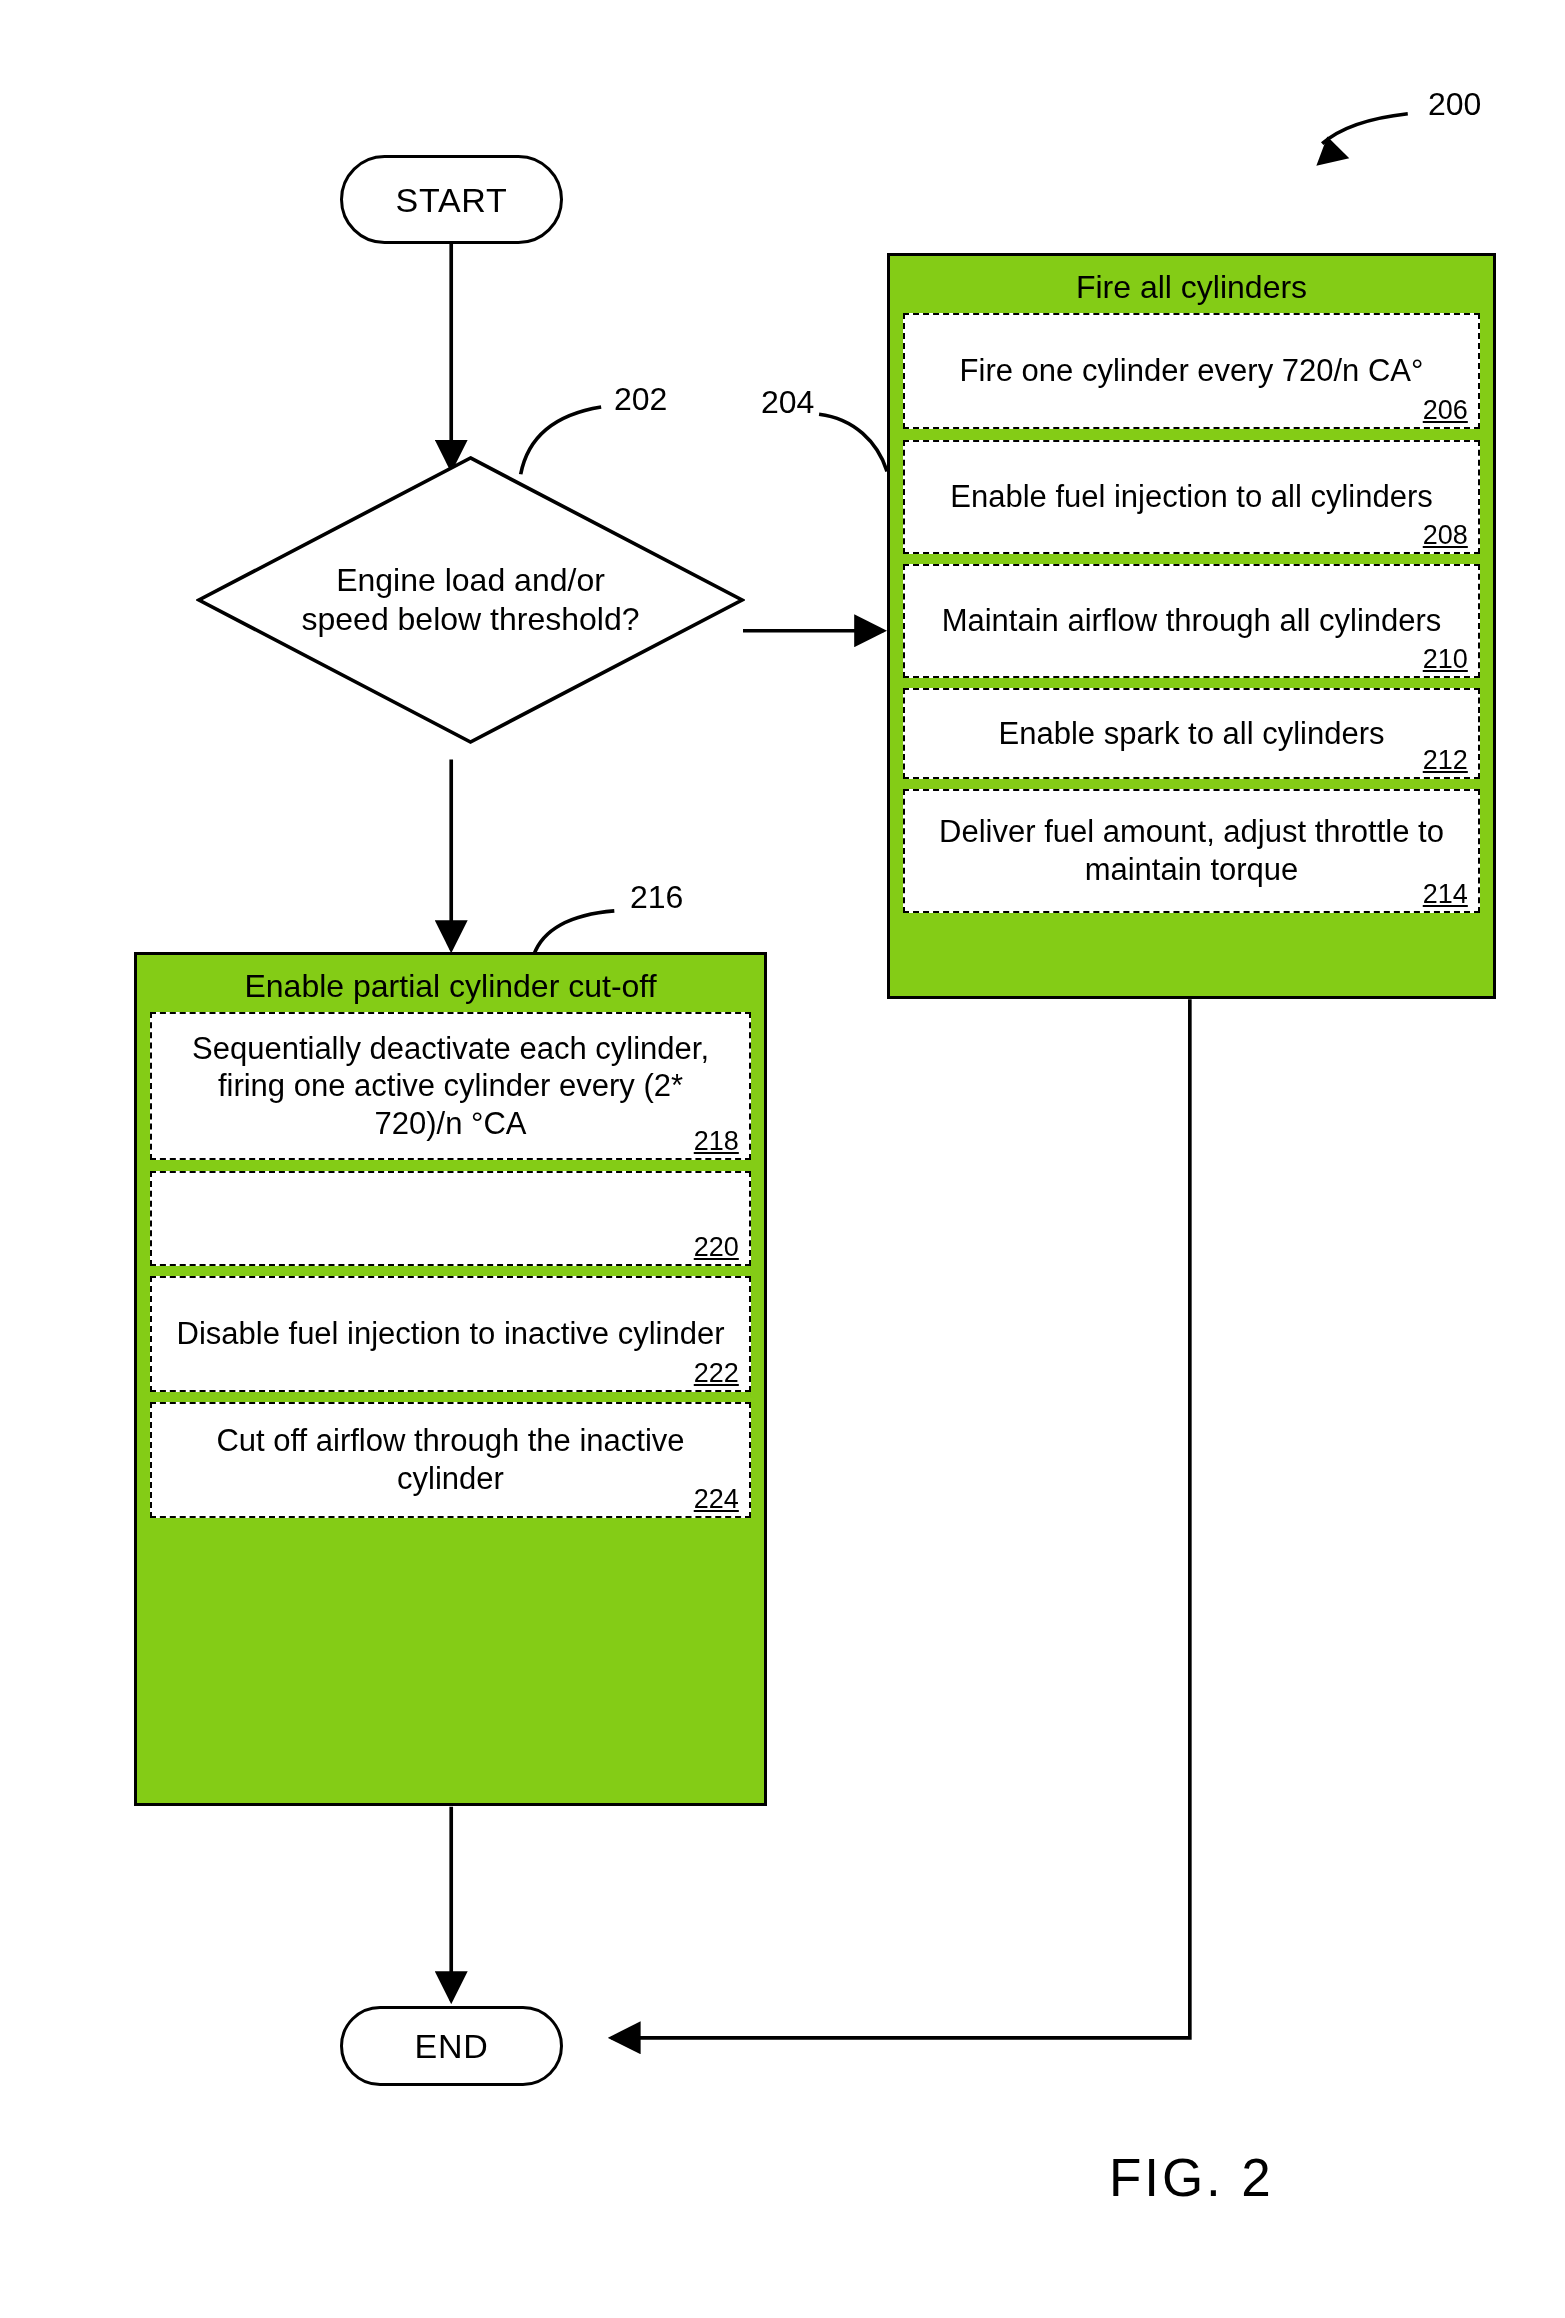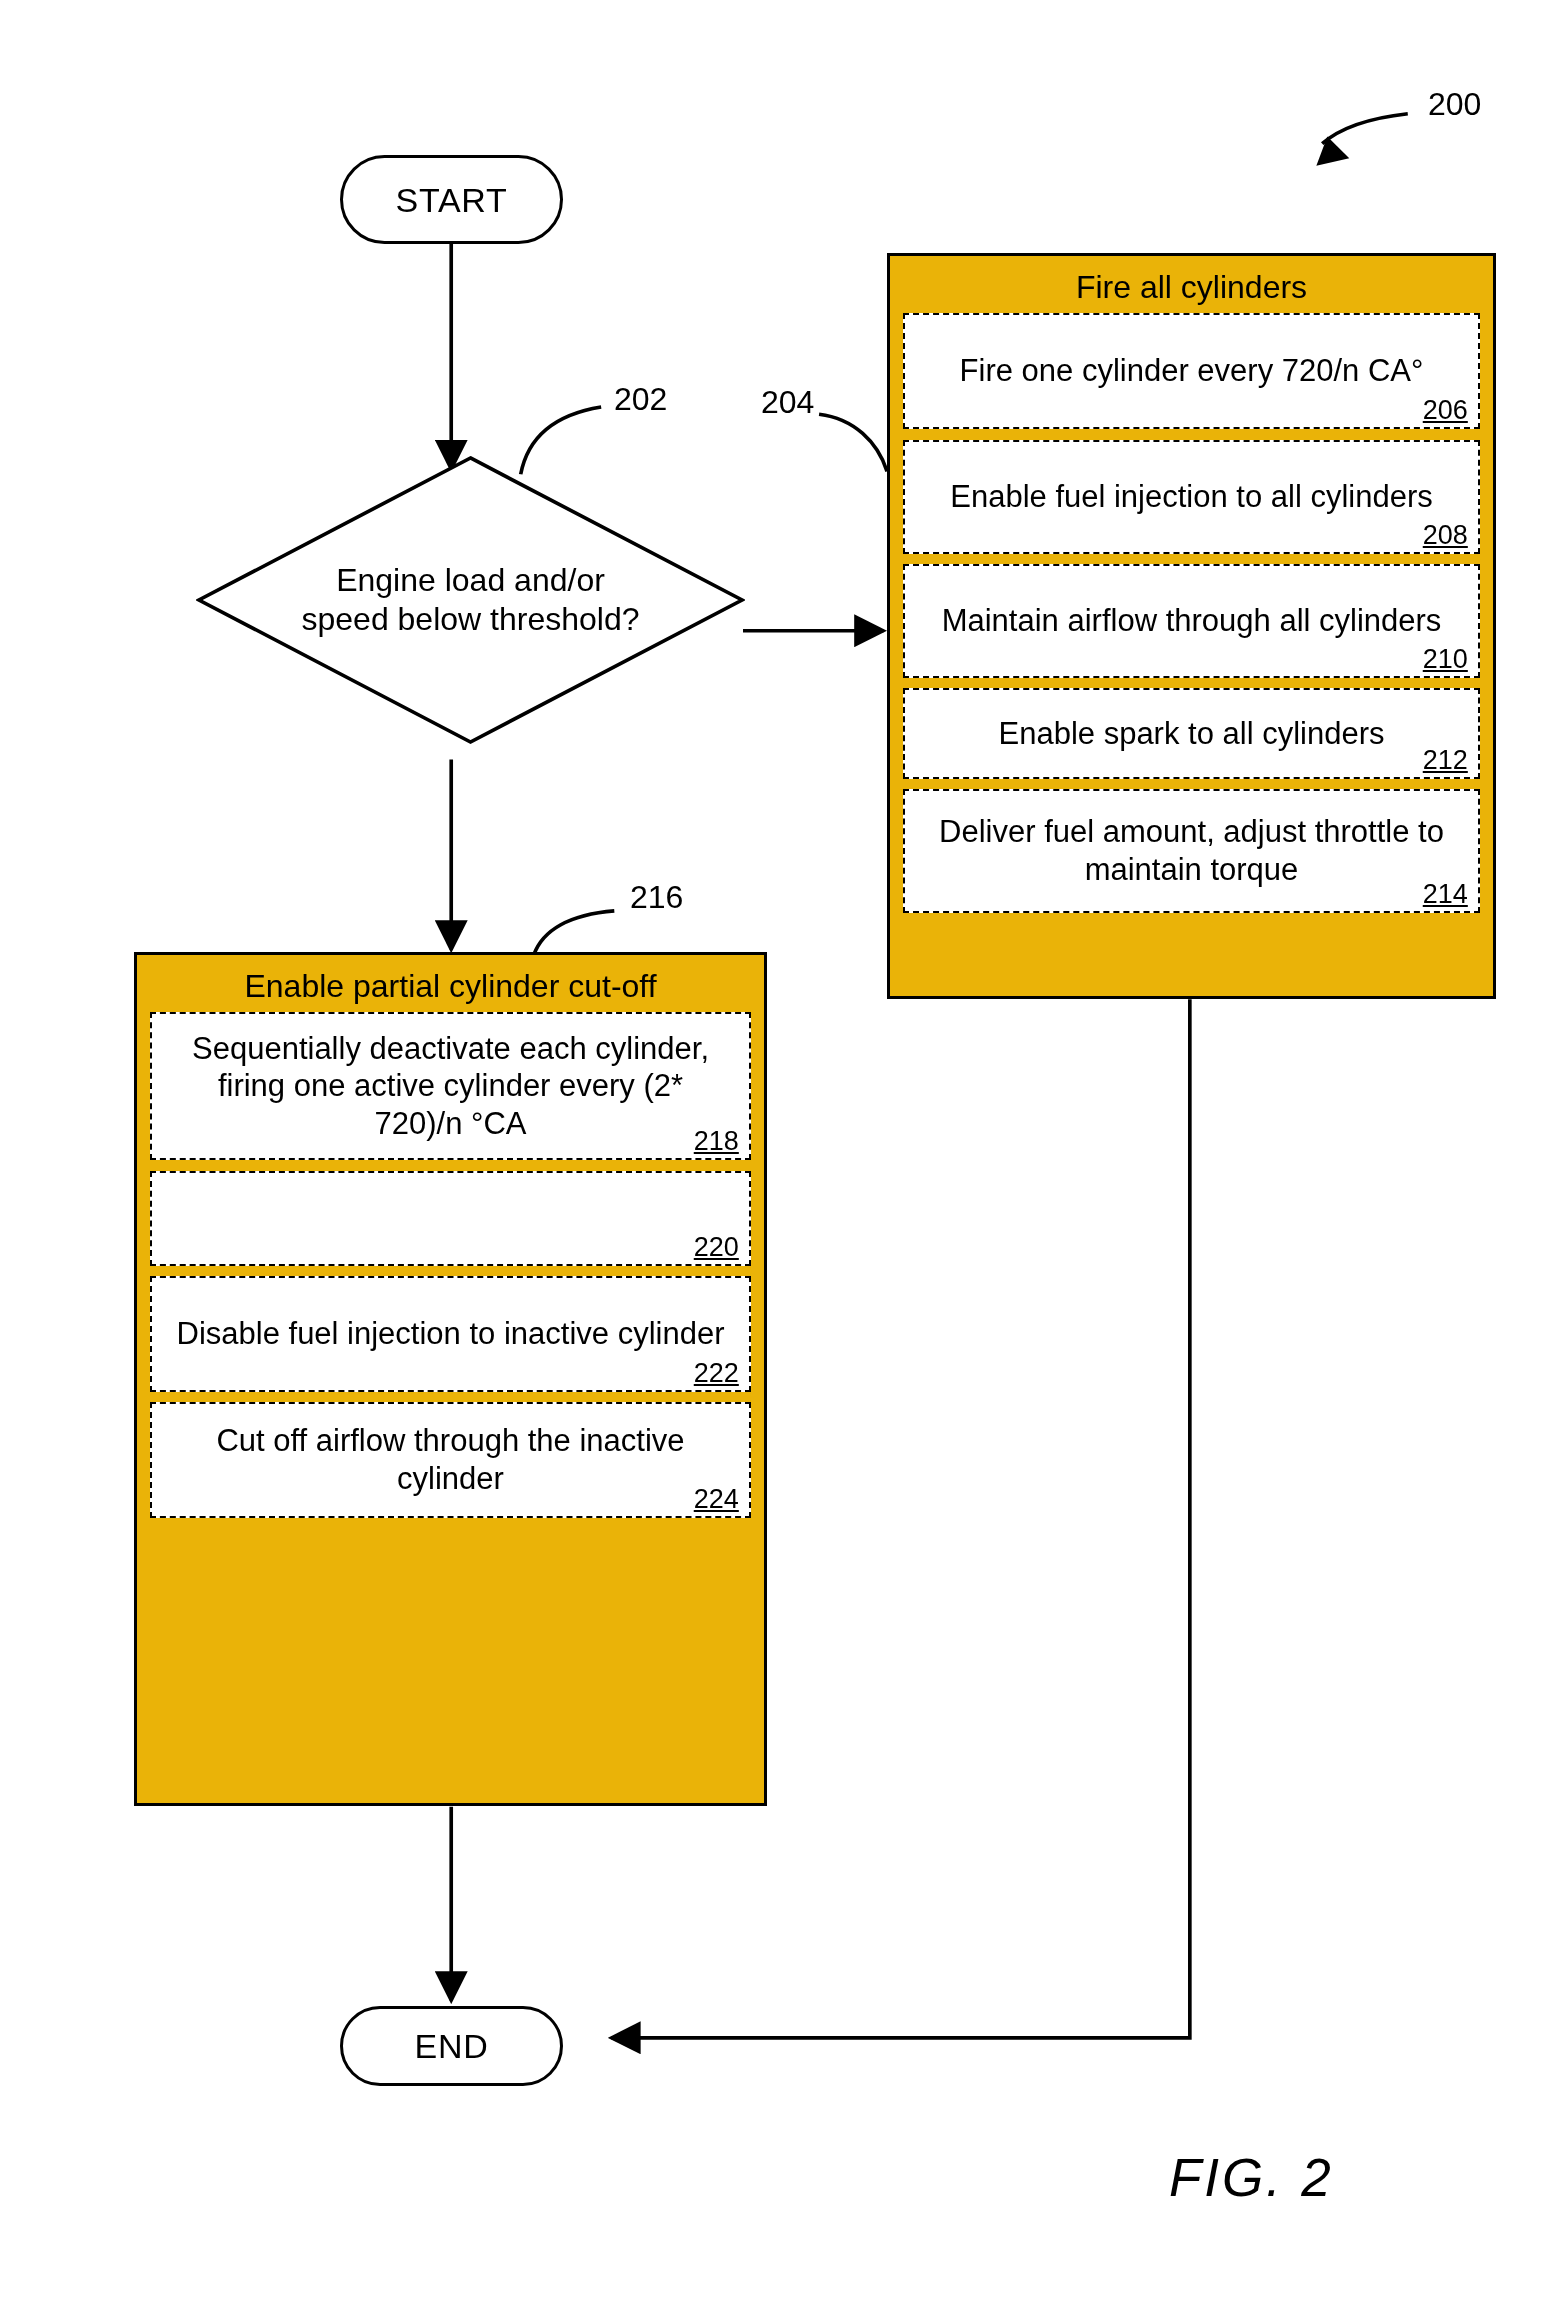--- a/index.html
+++ b/index.html
@@ -50,21 +50,21 @@
     text-align: center;
     font-size: 32px;
     line-height: 1.22;
     padding: 0 66px;
     box-sizing: border-box;
   }
 
   
   .proc-box {
     border: 3.7px solid #000;
-    background: #eab308;
+    background: #84cc16;
     display: flex;
     flex-direction: column;
   }
   .proc-title {
     text-align: center;
     font-size: 32px;
     line-height: 1.2;
     padding: 11.7px 7.3px 7.3px 7.3px;
   }
   .substeps {
@@ -228,16 +228,16 @@
       </div>
 
 
     </div>
   </div>
 
   <div class="abs terminator" style="left:340px; top:2006px; width:223px; height:80px;">
     <span class="terminator-label">END</span>
   </div>
 
-  <div class="abs fig-caption" style="left:1169px; top:2147px;font-style:italic;">FIG. 2</div>
+  <div class="abs fig-caption" style="left:1109px; top:2147px;">FIG. 2</div>
 
 </div>
 
 
 </body></html>

